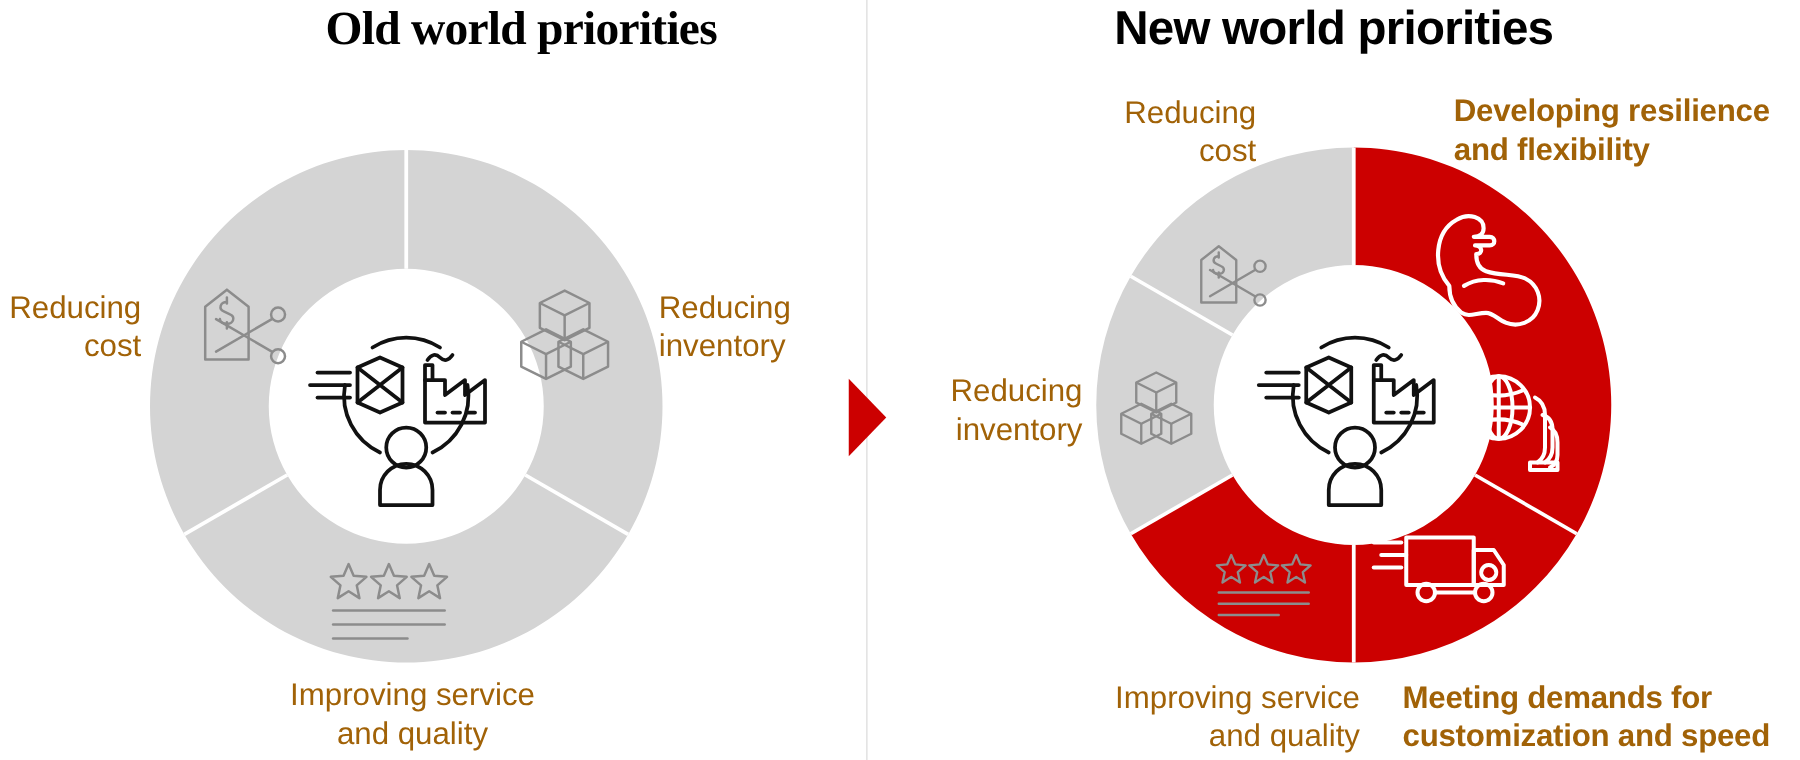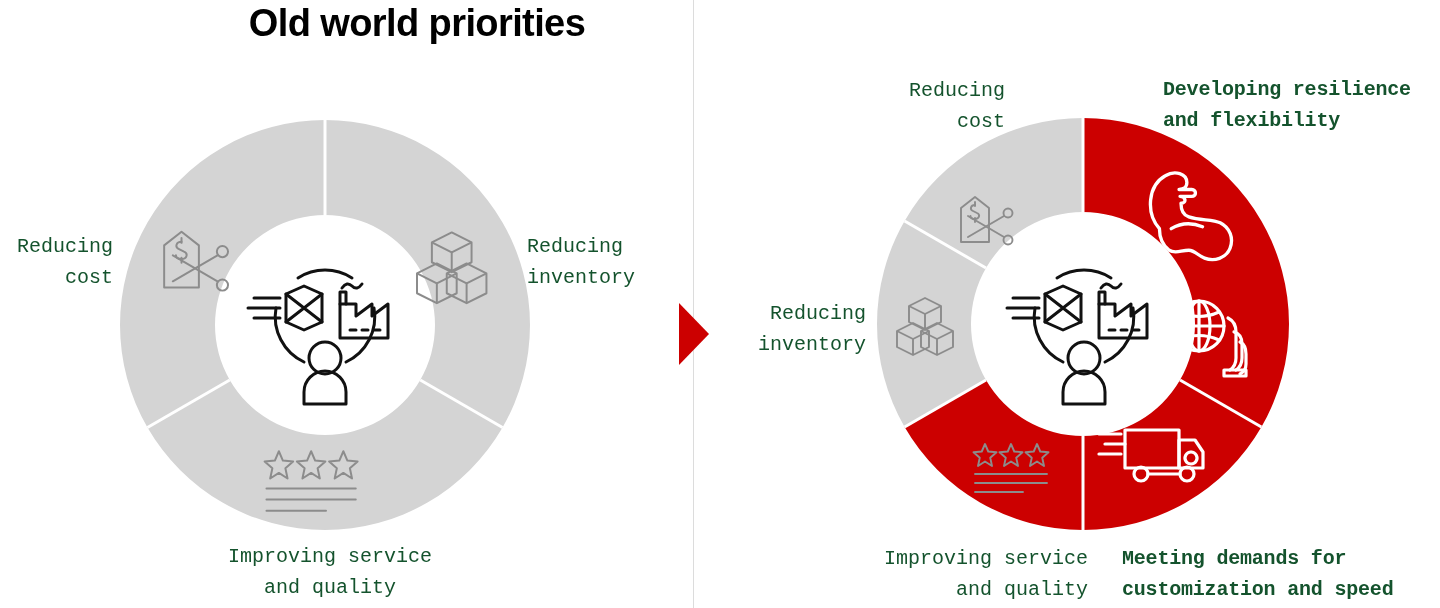--- a/index.html
+++ b/index.html
@@ -27,38 +27,37 @@
   
   .title{
     position:absolute;
     font-weight:bold;
     font-size:38px;
     letter-spacing:-0.6px;
     line-height:46px;
     color:#000;
     white-space:nowrap;
   }
-  #title-old{left:0;top:0;width:834px;text-align:center;}
+  #title-old{left:0;top:0;width:834px;text-align:center;font-family:Liberation Serif, serif;}
   #title-new{left:694px;top:0;width:746px;text-align:center;}
 
   
   .donut{position:absolute;}
   #donut-old{left:120px;top:120px;width:410px;height:410px;}
   #donut-new{left:877px;top:118px;width:412px;height:412px;}
 
   .donut svg{display:block;width:100%;height:100%;overflow:visible;}
 
   
   .label{
     position:absolute;
-    font-size:20px;
+    font-size:25px;
     line-height:31px;
-    color:#14532d;
+    color:#a16207;
     white-space:pre-line;
-    font-family:Liberation Mono, monospace;
   }
   .label.bold{font-weight:bold;letter-spacing:-0.2px;}
 
   
   #lbl-old-cost{left:-12px;top:231px;width:125px;text-align:right;}
   #lbl-old-inv{left:527px;top:231px;width:180px;text-align:left;}
   #lbl-old-serv{left:170px;top:541px;width:320px;text-align:center;}
 
   
   #lbl-new-cost{left:800px;top:75px;width:205px;text-align:right;}
@@ -183,20 +182,21 @@
     <div class="label" id="lbl-old-serv">Improving service
 and quality</div>
   </div>
 
   <div class="vdivider"></div>
 
   <div id="arrow-transition"></div>
 
   <div class="panel" id="panel-new"></div>
 
+  <div class="title" id="title-new">New world priorities</div>
 
   <div class="donut" id="donut-new">
     <svg viewBox="0 0 412 412" xmlns="http://www.w3.org/2000/svg">
 
       <g>
 
         <path fill="#CC0000" d="M 206 0 A 206 206 0 0 1 384.40 309.0 L 303.00 262.0 A 112 112 0 0 0 206 94 Z"></path>
 
         <path fill="#CC0000" d="M 384.40 309.0 A 206 206 0 0 1 206 412 L 206 318 A 112 112 0 0 0 303.00 262.0 Z"></path>
 

